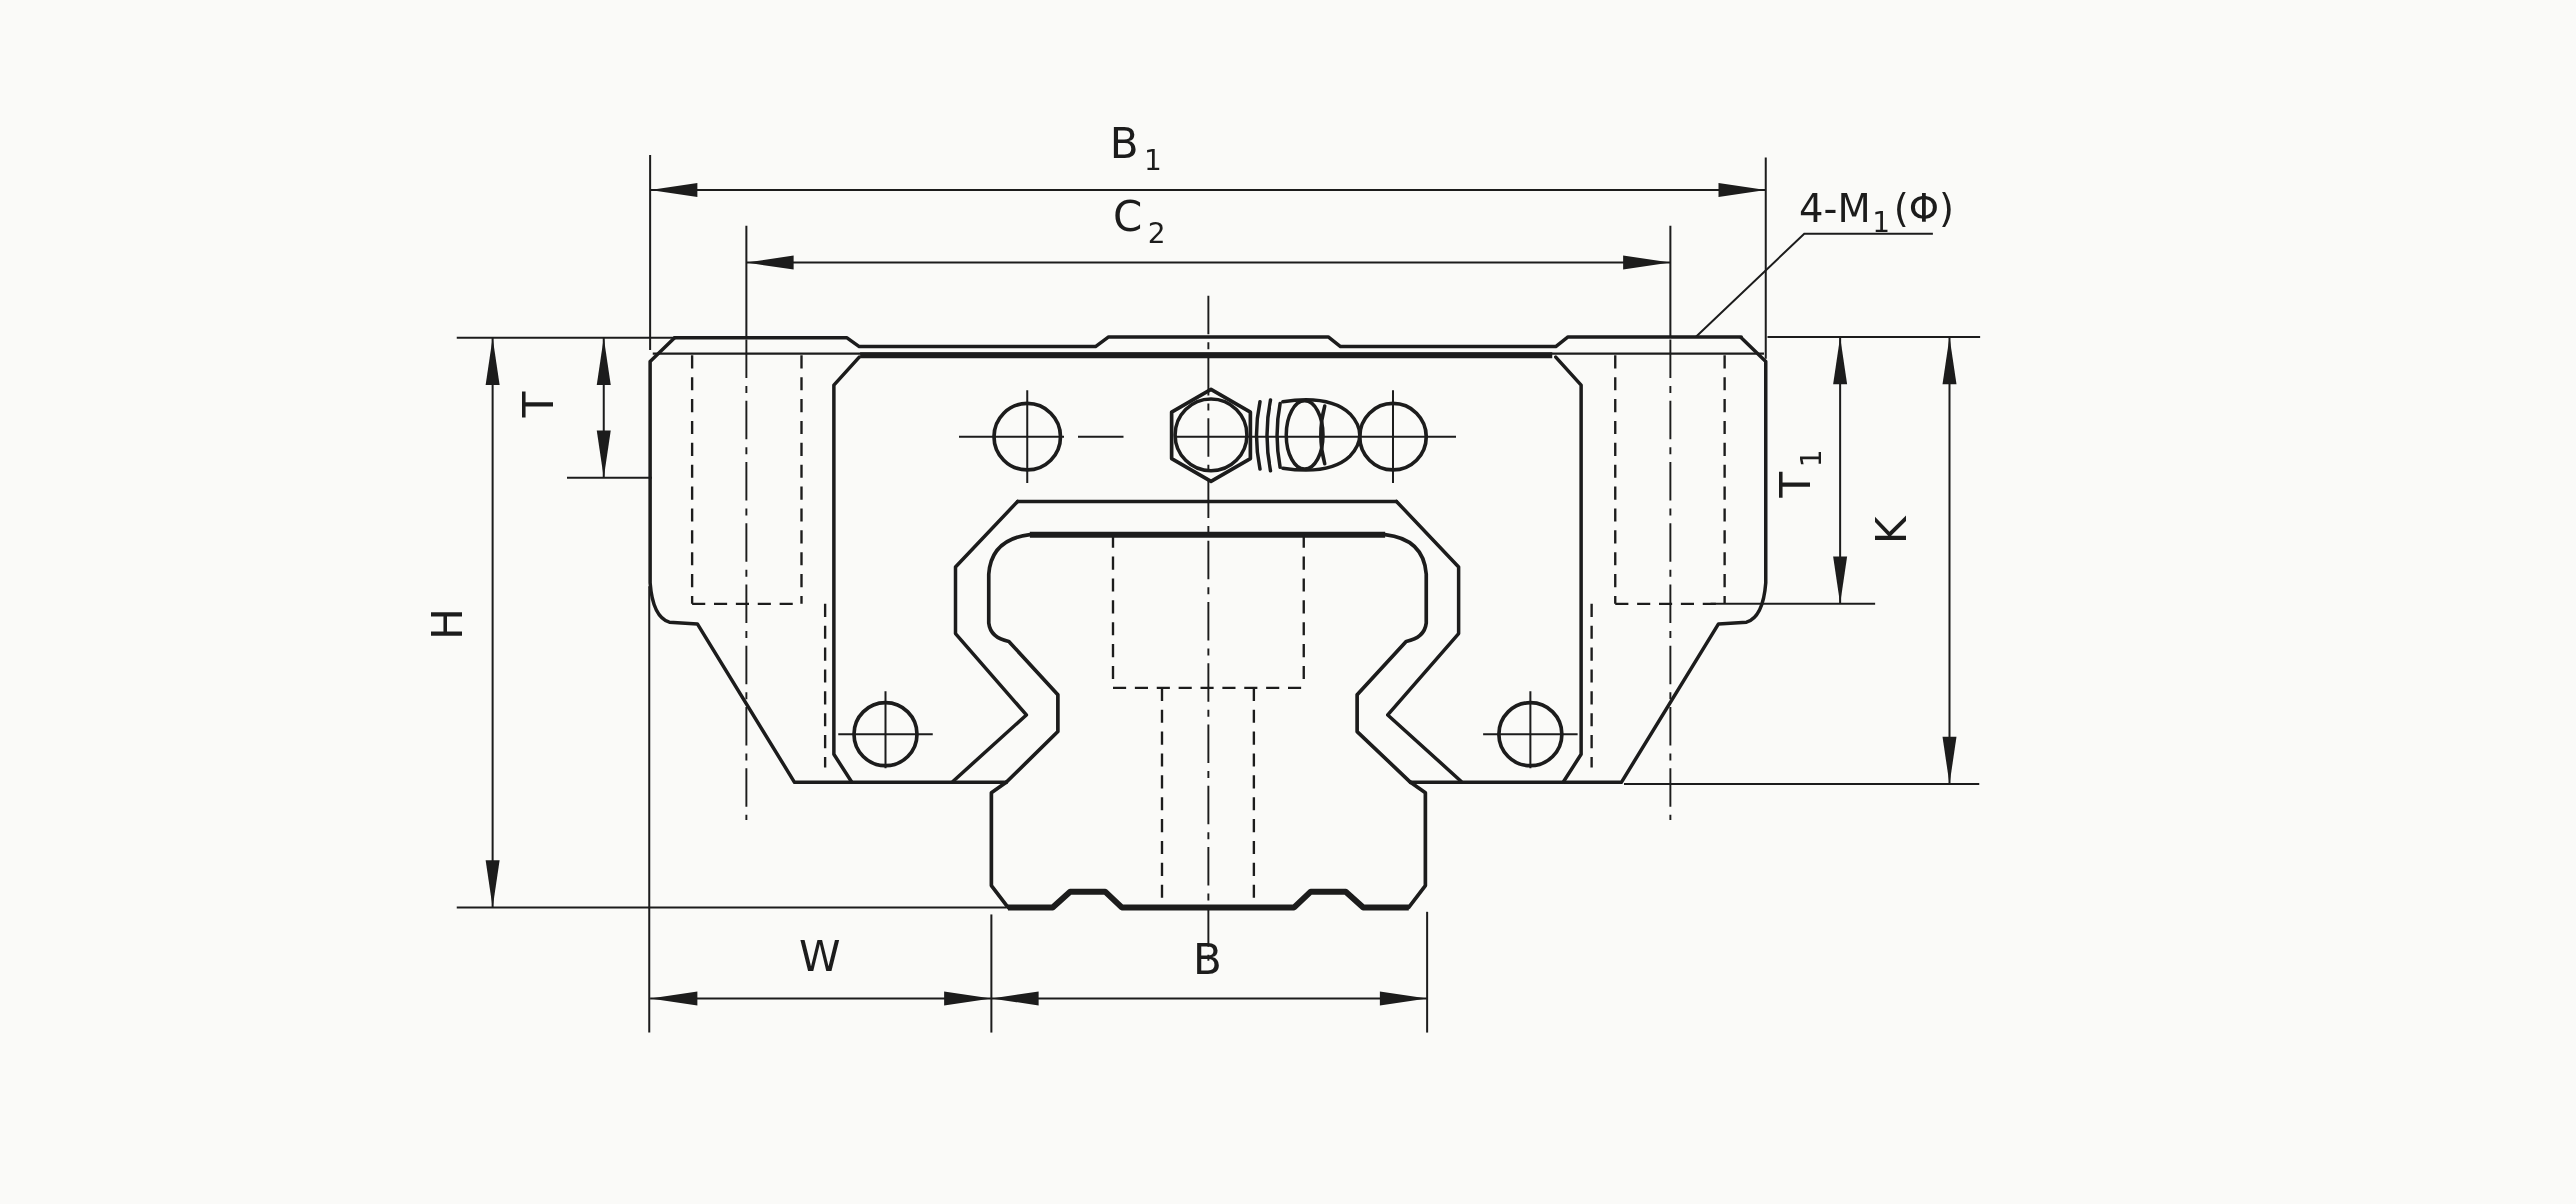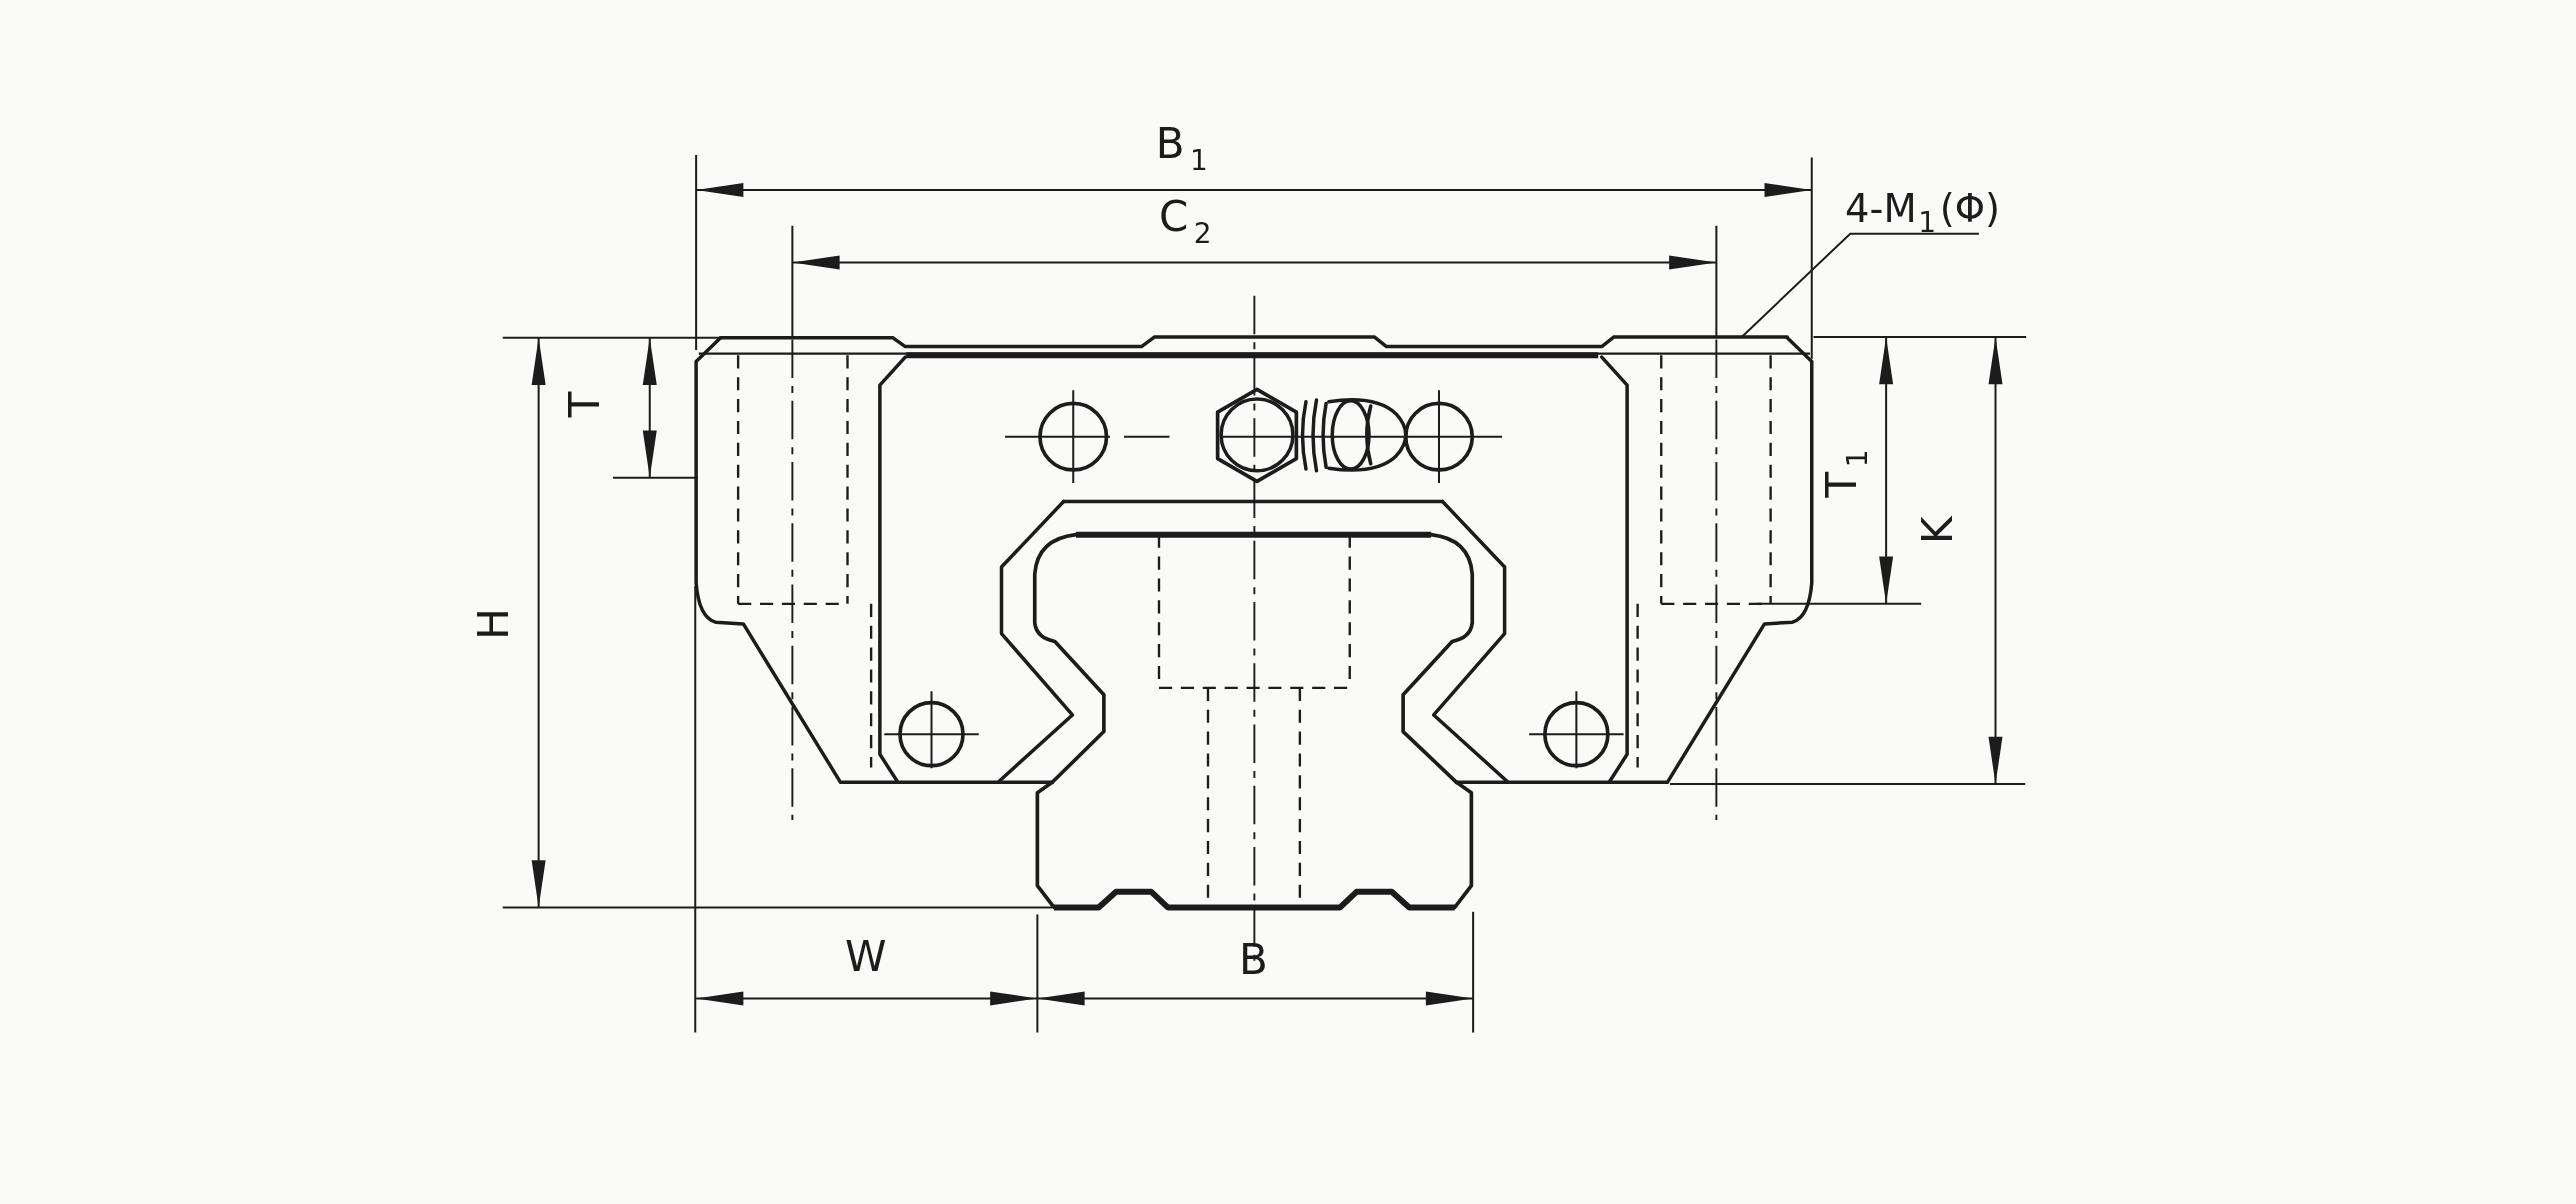--- a/index.html
+++ b/index.html
@@ -6,21 +6,21 @@
     --ink:#1c1c1c;
     --paper:#fafaf8;
   }
   html,body{margin:0;padding:0;}
   body{
     width:2576px;height:1205px;
     background:var(--paper);
     font-family:"DejaVu Sans", sans-serif;
     overflow:hidden;
   }
-  #stage{position:absolute;inset:0;margin-left:46px;}
+  #stage{position:absolute;inset:0;}
   svg{display:block;width:2576px;height:1205px;}
 
   .outline{fill:none;stroke:var(--ink);stroke-width:4;stroke-linejoin:round;stroke-linecap:round;}
   .outline2{fill:none;stroke:var(--ink);stroke-width:4.2;stroke-linejoin:round;stroke-linecap:round;}
   .thick{fill:none;stroke:var(--ink);stroke-width:6.8;stroke-linejoin:round;stroke-linecap:butt;}
   .edge-thin{fill:none;stroke:var(--ink);stroke-width:2.6;}
   .thin{fill:none;stroke:var(--ink);stroke-width:2.3;stroke-linecap:butt;}
   .hidden-ln{fill:none;stroke:var(--ink);stroke-width:2.7;stroke-dasharray:15 10;}
   .center-ln{fill:none;stroke:var(--ink);stroke-width:2.2;stroke-dasharray:44 9 8 9;}
   .arrow{fill:var(--ink);stroke:none;}

